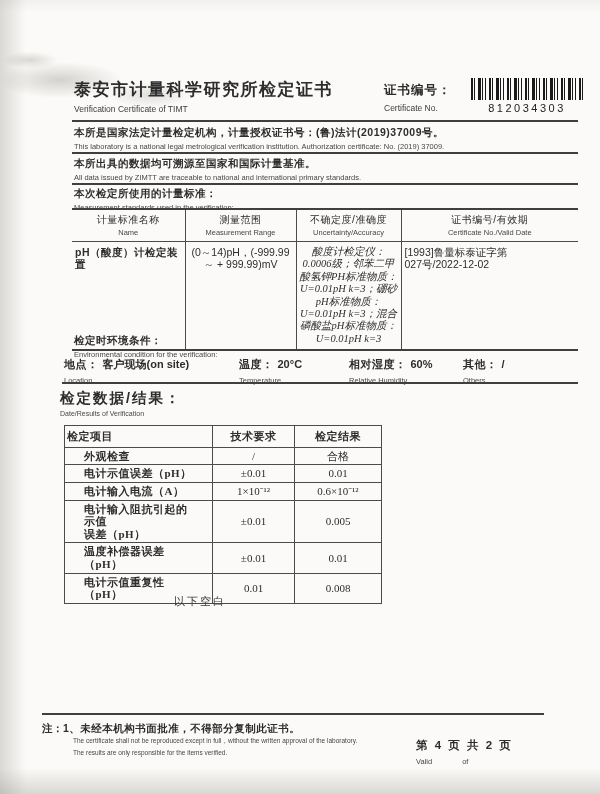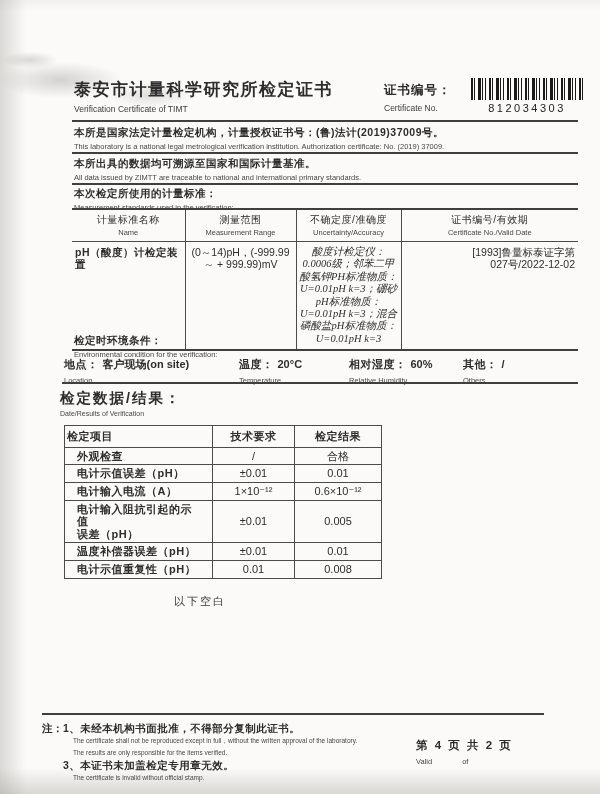--- a/index.html
+++ b/index.html
@@ -69,21 +69,21 @@
   }
   .std-table th, .std-table td { border-left:1.5px solid #4b4b4b; vertical-align:top; }
   .std-table th:first-child, .std-table td:first-child { border-left:none; }
   .std-table th { border-bottom:1.5px solid #4b4b4b; padding:3px 2px 4px; text-align:center; font-weight:normal; }
   .th-cn { font-size:10px; letter-spacing:0.5px;text-align:center; }
   .th-en { font-size:7.5px; color:#474747; margin-top:1px; }
   .std-table td { font-size:10.5px; padding:4px 3px; white-space:pre-line; line-height:1.18; }
   .c-name { font-weight:600; letter-spacing:0.5px; }
   .c-range { text-align:center; }
   .c-unc { text-align:center; font-style:italic; font-family:"Liberation Serif","DejaVu Serif",serif; font-size:10.5px; }
-  .c-cert { text-align:right; padding-left:4px; }
+  .c-cert { text-align:left; padding-left:4px; }
 
   
   .env-heading { left:74px; top:296px; }
   .env-field { top:319px; }
   .env-0 { left:64px; } .env-1 { left:239px; } .env-2 { left:349px; } .env-3 { left:463px; }
   .env-line { font-size:11px; }
   .env-label { font-weight:600; letter-spacing:0.5px; }
   .env-value { font-weight:600; margin-left:4px; }
   .env-en { font-size:7.5px; color:#474747; margin-top:4px; }
   .rule-env { top:344px; left:62px; width:516px; }
@@ -93,21 +93,21 @@
   .res-head-cn { font-size:14.5px; font-weight:bold; letter-spacing:2px; }
   .res-head-en { font-size:7px; color:#474747; margin-top:2px; }
   .res-table {
     left:64px; top:387px; width:317px;
     border-collapse:collapse; table-layout:fixed;
     border:1.5px solid #4b4b4b;
   }
   .res-table th, .res-table td { border:1.5px solid #4b4b4b; font-size:11px; line-height:1.15; }
   .res-table th { font-weight:600; letter-spacing:0.5px; padding:4px 2px; }
   .th-item { text-align:left; padding-left:6px; vertical-align:top; }
-  .res-table td { padding:2px 12px; }
+  .res-table td { padding:2px 19px;font-family:Liberation Serif, serif; }
   .rt-item { text-align:left; padding-left:6px; font-weight:600; letter-spacing:0.5px; white-space:pre-line; }
   .rt-val { text-align:center; }
   .blank-note { left:174px; top:556px; font-size:11px; font-weight:400; letter-spacing:2px; color:#3a3a3a; }
 
   
   .rule-foot { top:675px; left:42px; width:502px; }
   .notes { left:42px; top:684px; display:flex; }
   .notes-label { font-size:10.5px; font-weight:600; flex:none; }
   .note-item { margin-bottom:1px; }
   .note-cn { font-size:10.5px; font-weight:600; letter-spacing:0.5px; }
@@ -288,24 +288,20 @@
   <div class="abs notes">
     <span class="notes-label">注：</span>
     <div class="notes-list">
       <div class="note-item">
         <div class="note-cn">1、未经本机构书面批准，不得部分复制此证书。</div>
         <div class="note-en">The certificate shall not be reproduced except in full，without the written approval of the laboratory.</div>
       </div>
       <div class="note-item">
         <div class="note-en">The results are only responsible for the items verified.</div>
       </div>
-      <div class="note-item">
-        <div class="note-cn">3、本证书未加盖检定专用章无效。</div>
-        <div class="note-en">The certificate is invalid without official stamp.</div>
-      </div>
     </div>
   </div>
   <div class="abs page-info">
     <div class="pi-cn">第 4 页 共 2 页</div>
     <div class="pi-en">
       <span>Valid</span><span class="pi-of">of</span>
     </div>
   </div>
 
 </div>

